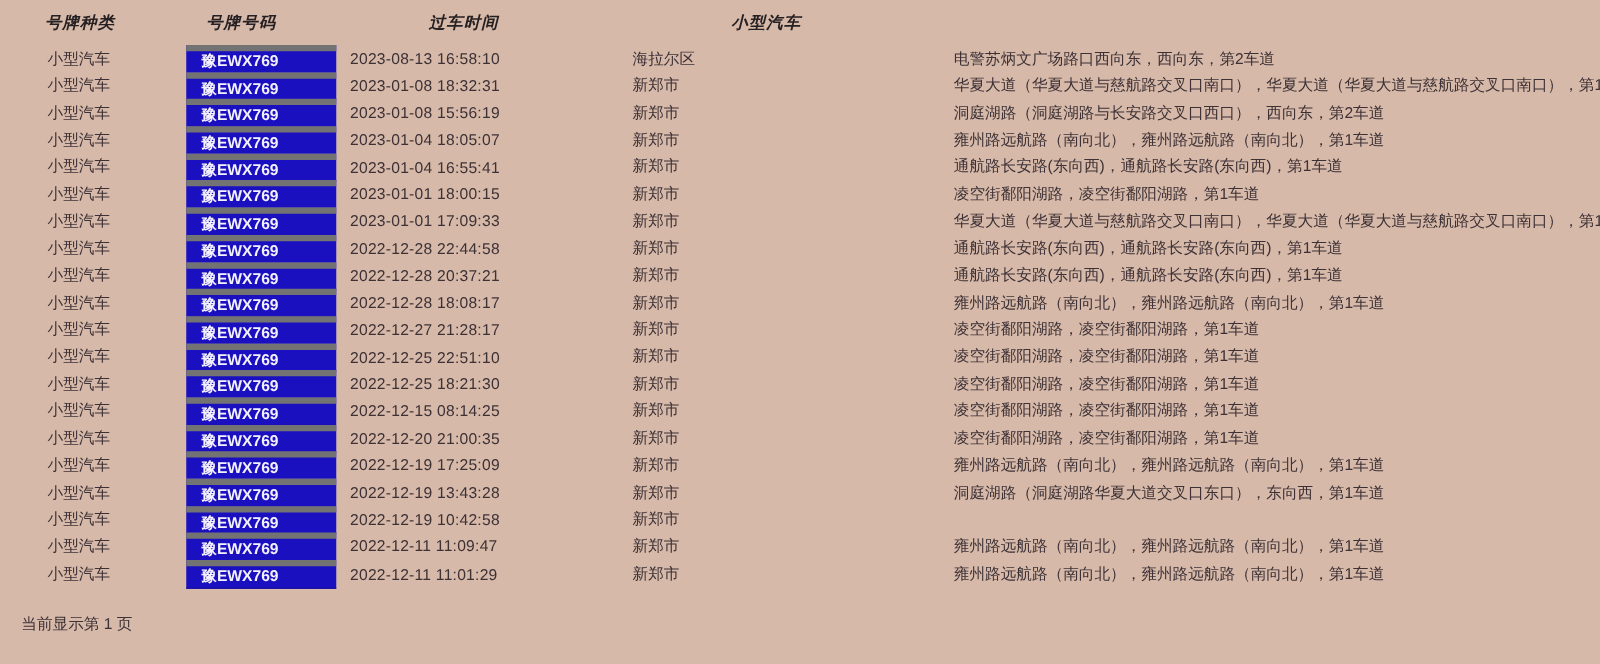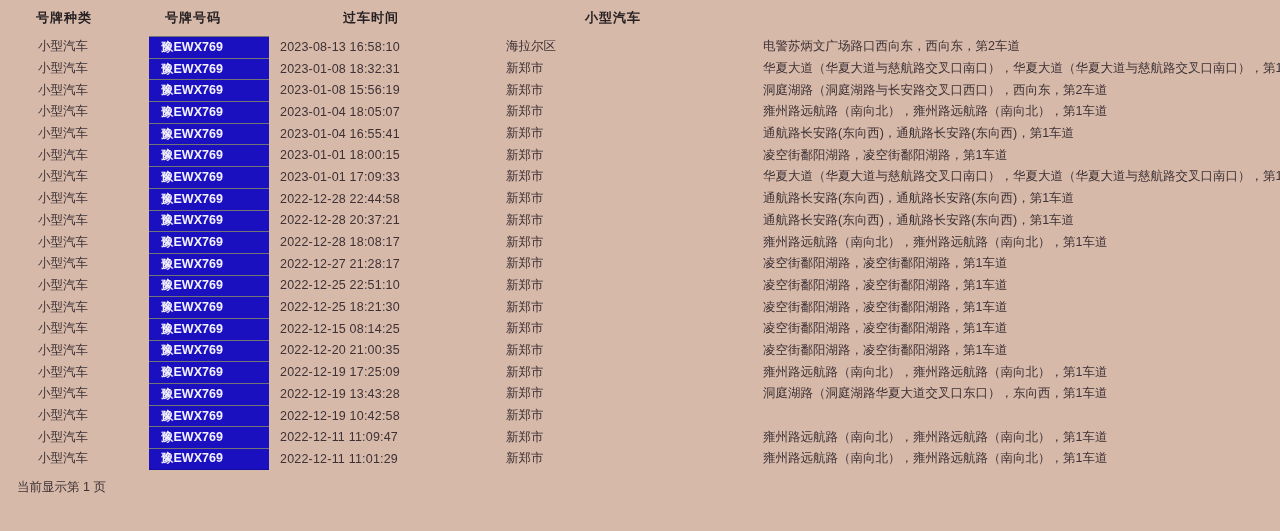--- a/index.html
+++ b/index.html
@@ -21,39 +21,40 @@
   }
   .header-row {
     height: 36px;
     font-size: 13px;
     font-weight: bold;
     color: #262023;
   }
   .header-cell {
     text-align: center;
     letter-spacing: 1px;
+    font-style: italic;
   }
   .data-row {
     height: 21.7px;
     font-size: 12.5px;
     color: #3d3136;
     padding-left: 21px;
   }
   .cell-type {
     padding-left: 17px;
   }
   .cell-plate {
     height: 100%;
   }
   .plate-box {
     box-sizing: border-box;
     width: 120px;
     height: 100%;
     background: #1b10c0;
-    border-top: 1px solid #737373;
+    border-top: 5px solid #737373;
     color: #f3f1ff;
     font-weight: bold;
     font-size: 12.5px;
     display: flex;
     align-items: center;
     padding-left: 12px;
   }
   .data-row:last-child .plate-box {
     border-bottom: 1px solid #140ba0;
   }
@@ -63,21 +64,21 @@
   }
   .cell-region {
     padding-left: 1px;
   }
   .cell-location {
     padding-left: 0;
     white-space: nowrap;
     overflow: hidden;
   }
   .page-footer {
-    margin-top: 9px;
+    margin-top: 21px;
     padding-left: 17px;
     font-size: 12.5px;
     color: #3d3136;
   }
 </style>
 </head>
 <body>
 
 <div class="records-table">
 

